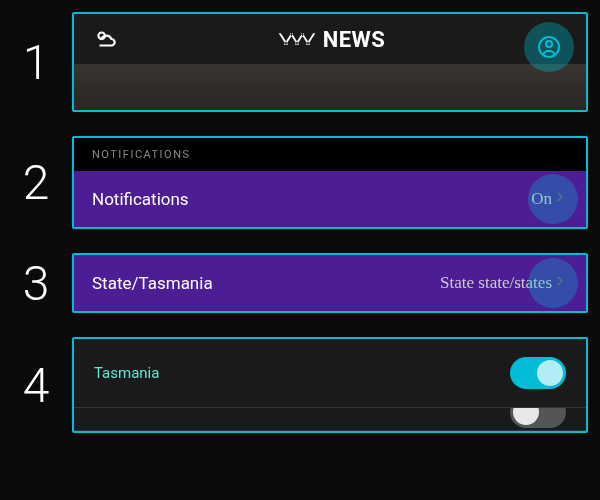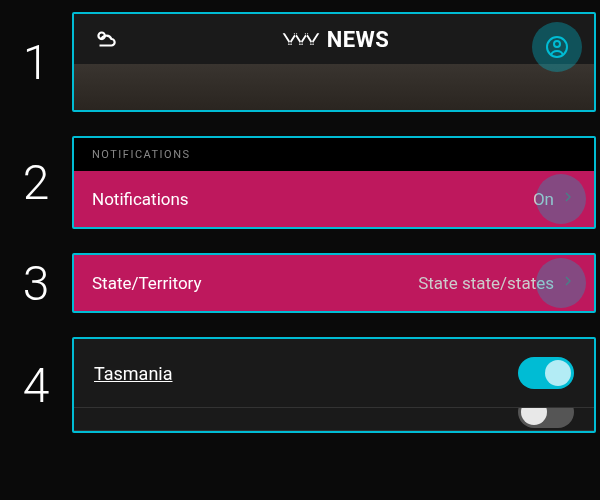--- a/index.html
+++ b/index.html
@@ -26,21 +26,21 @@
       text-align: center;
       font-size: 48px;
       font-weight: 300;
       color: #ffffff;
     }
     .panel {
       flex: 1;
       border: 2px solid #00bcd4;
       border-radius: 2px;
       background: #1a1a1a;
-      margin-right: 4px;
+      margin-right: 12px;
       position: relative;
     }
     
     .header-panel {
       height: 100px;
       background: linear-gradient(to bottom, #1a1a1a 0%, #1a1a1a 50%, #3a3530 50%, #2a2520 100%);
       display: flex;
       align-items: flex-start;
       position: relative;
     }
@@ -79,21 +79,21 @@
       background: rgba(0, 188, 212, 0.35);
       display: flex;
       align-items: center;
       justify-content: center;
       position: absolute;
       right: 12px;
       top: 8px;
     }
     
     .section-panel {
-      background: #be185d;
+      background: #4c1d95;
     }
     .section-header {
       background: #000000;
       color: #888888;
       font-size: 11px;
       letter-spacing: 1.5px;
       padding: 10px 18px;
       text-transform: uppercase;
     }
     .section-row {
@@ -103,21 +103,21 @@
       padding: 18px 18px;
       position: relative;
     }
     .row-label {
       font-size: 17px;
       color: #ffffff;
     }
     .row-value-wrap {
       display: flex;
       align-items: center;
-      gap: 6px;
+      font-family: Liberation Serif, serif;
     }
     .row-value {
       font-size: 17px;
       color: #cccccc;
     }
     .chevron {
       color: #666666;
     }
     .highlight-circle {
       position: absolute;
@@ -135,23 +135,22 @@
       background: #1a1a1a;
     }
     .toggle-row {
       display: flex;
       align-items: center;
       justify-content: space-between;
       padding: 18px 20px;
       border-bottom: 1px solid #333333;
     }
     .toggle-label {
-      font-size: 18px;
-      color: #ffffff;
-      text-decoration: underline;
+      font-size: 15px;
+      color: #5eead4;
     }
     .toggle {
       width: 56px;
       height: 32px;
       border-radius: 16px;
       position: relative;
     }
     .toggle.on {
       background: #00bcd4;
     }
@@ -219,21 +218,21 @@
         </div>
         <div class="highlight-circle"></div>
       </div>
     </div>
   </div>
 
   <div class="step">
     <div class="step-number">3</div>
     <div class="panel section-panel">
       <div class="section-row">
-        <div class="row-label">State/Territory</div>
+        <div class="row-label">State/Tasmania</div>
         <div class="row-value-wrap">
           <span class="row-value">State state/states</span>
           <span class="chevron">
             <svg viewBox="0 0 24 24" width="16" height="16" fill="none" stroke="#666" stroke-width="2">
                 <path d="M9 6l6 6-6 6"></path>
               </svg>
           </span>
         </div>
         <div class="highlight-circle"></div>
       </div>

